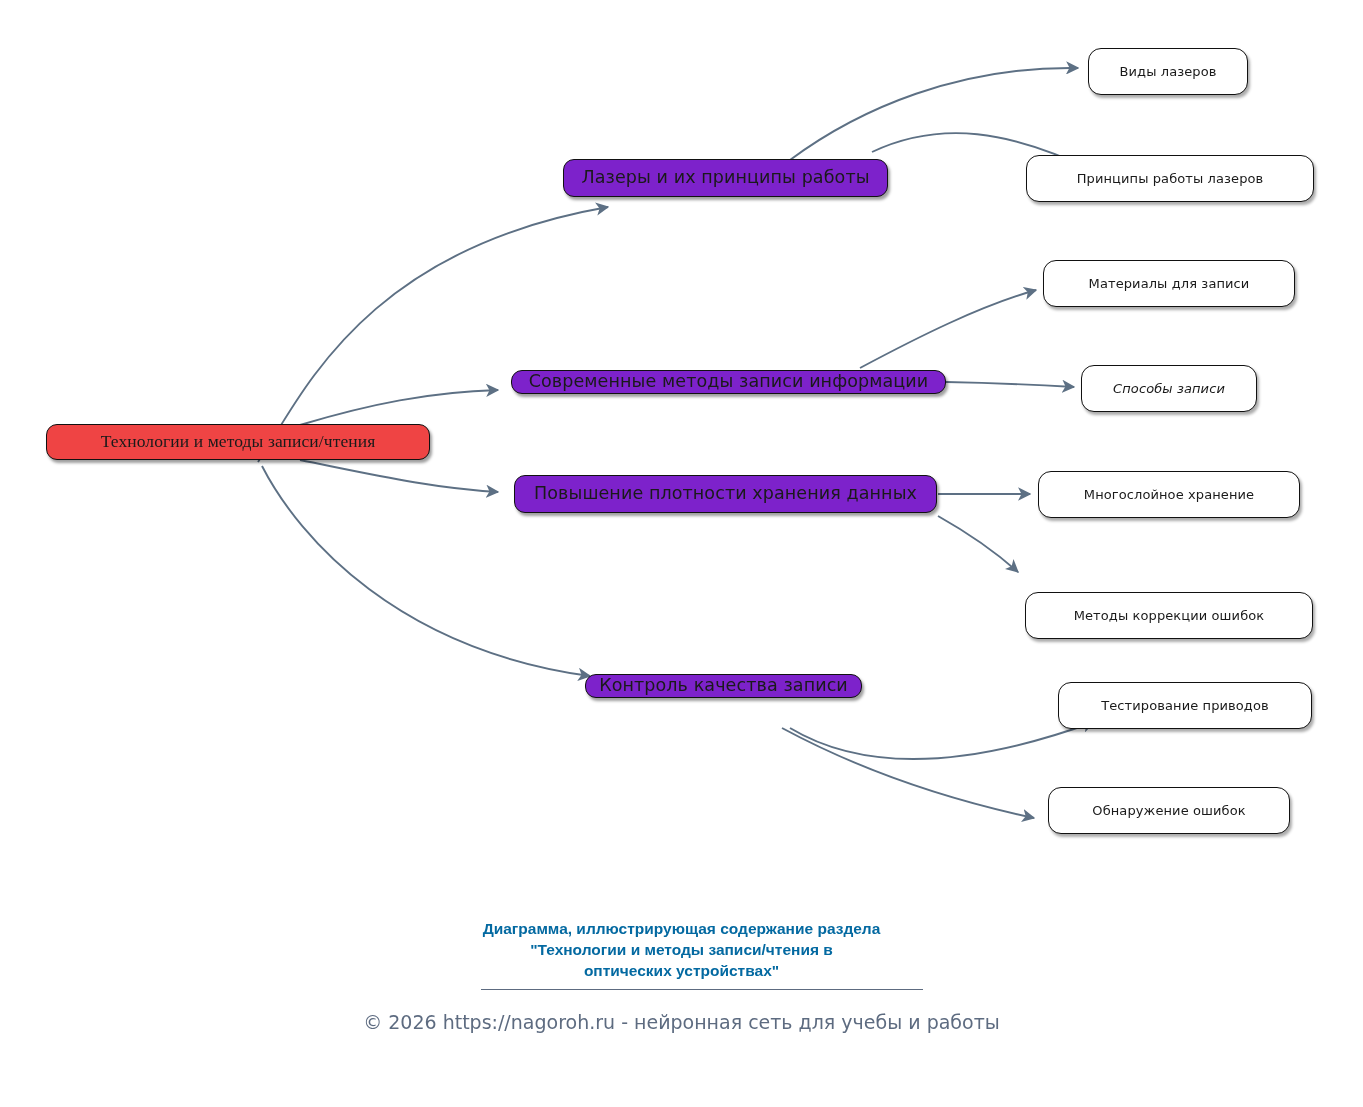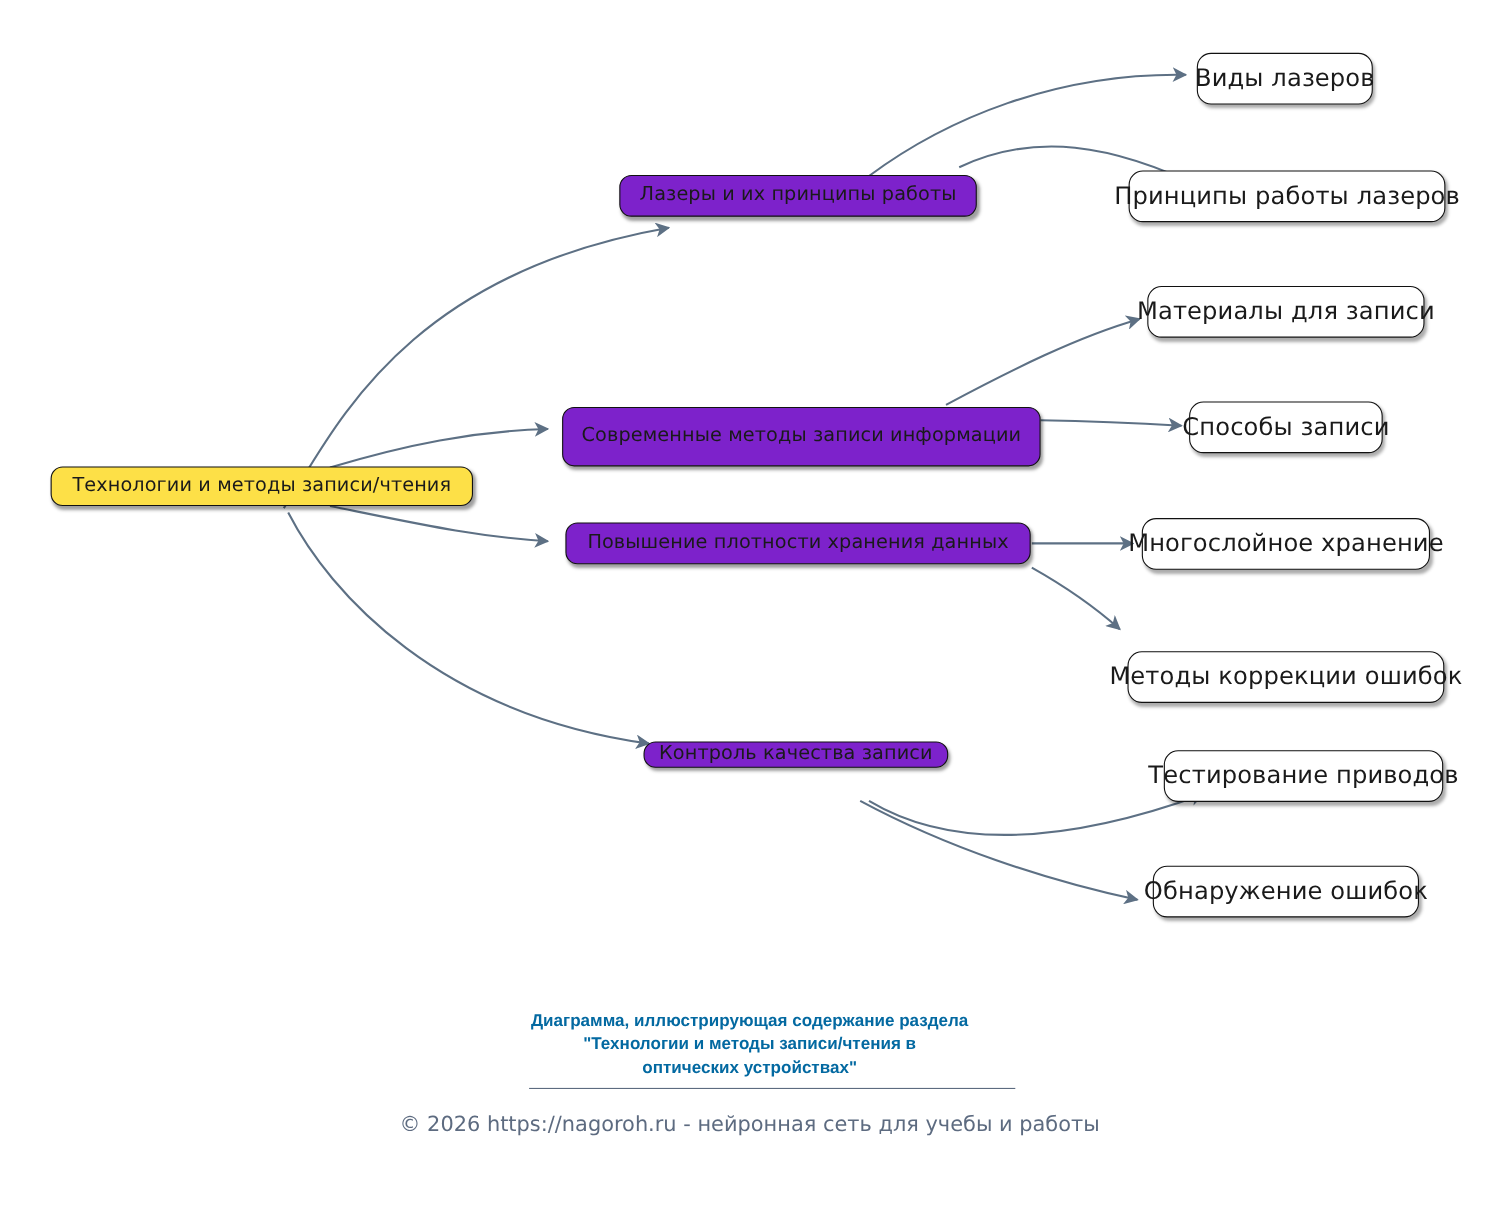--- a/index.html
+++ b/index.html
@@ -31,30 +31,31 @@
     justify-content: center;
     white-space: nowrap;
     color: #1a1a1a;
     border: 1.4px solid #111111;
     border-radius: 11px;
     line-height: 1;
     letter-spacing: 0.1px;
     box-shadow: 2px 3px 3px rgba(0,0,0,0.38);
   }
   .node-root {
-    background: #fde047;
+    background: #ef4444;
     font-size: 17.5px;
+    font-family: Liberation Serif, serif;
   }
   .node-branch {
     background: #7d22cb;
     font-size: 17.5px;
   }
   .node-leaf {
     background: #ffffff;
-    font-size: 22px;
+    font-size: 13px;
     border-radius: 13px;
     border-width: 1.5px;
     box-shadow: 2px 3px 3px rgba(0,0,0,0.33);
   }
   .caption {
     position: absolute;
     left: 0;
     width: 1363px;
     text-align: center;
     color: #0369a1;
@@ -126,29 +127,29 @@
   </div>
 
   <div class="node node-leaf" style="left:1088px; top:48px; width:160px; height:47px;">
     <span>Виды лазеров</span>
   </div>
 
   <div class="node node-leaf" style="left:1026px; top:155px; width:288px; height:47px;">
     <span>Принципы работы лазеров</span>
   </div>
 
-  <div class="node node-branch" style="left:511px; top:370px; width:435px; height:54px;">
+  <div class="node node-branch" style="left:511px; top:370px; width:435px; height:24px;">
     <span>Современные методы записи информации</span>
   </div>
 
   <div class="node node-leaf" style="left:1043px; top:260px; width:252px; height:47px;">
     <span>Материалы для записи</span>
   </div>
 
-  <div class="node node-leaf" style="left:1081px; top:365px; width:176px; height:47px;">
+  <div class="node node-leaf" style="left:1081px; top:365px; width:176px; height:47px;font-style:italic;">
     <span>Способы записи</span>
   </div>
 
   <div class="node node-branch" style="left:514px; top:475px; width:423px; height:38px;">
     <span>Повышение плотности хранения данных</span>
   </div>
 
   <div class="node node-leaf" style="left:1038px; top:471px; width:262px; height:47px;">
     <span>Многослойное хранение</span>
   </div>

